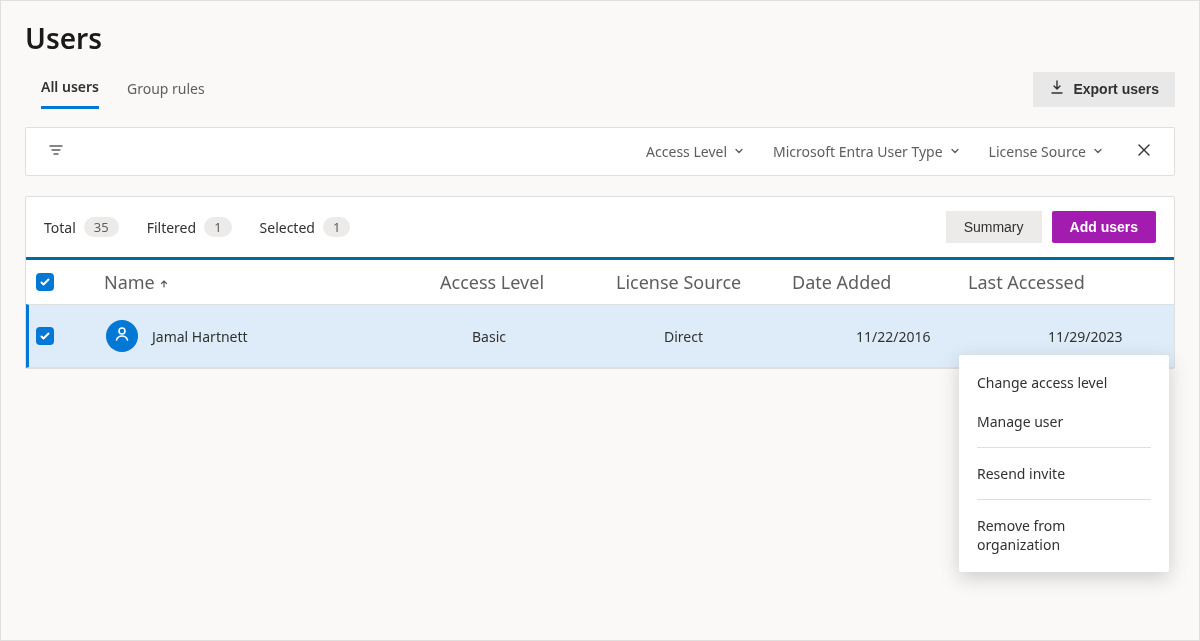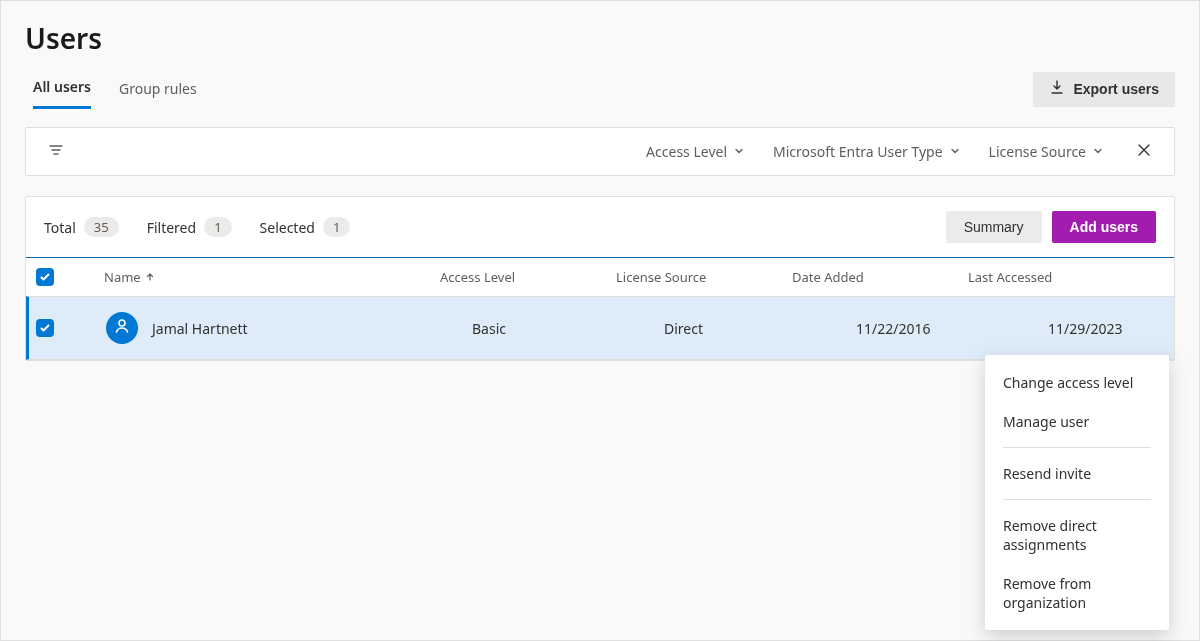--- a/index.html
+++ b/index.html
@@ -18,21 +18,21 @@
     }
     .page-title {
       font-size: 28px;
       font-weight: 600;
       padding: 18px 24px 0 24px;
       color: #1b1a19;
     }
     .tab-row {
       display: flex;
       align-items: center;
-      padding: 12px 24px 0 32px;
+      padding: 12px 24px 0 40px;
       border-bottom: none;
     }
     .tab {
       padding: 8px 0 10px 0;
       margin-right: 28px;
       cursor: pointer;
       color: #605e5c;
       font-size: 14px;
     }
     .tab.active {
@@ -132,22 +132,22 @@
       font-weight: 600;
       cursor: pointer;
       border-radius: 2px;
     }
     .table-header {
       display: grid;
       grid-template-columns: 54px 350px 176px 176px 176px 156px 40px;
       align-items: center;
       padding: 10px 8px 10px 10px;
       color: #605e5c;
-      font-size: 13px;
-      border-top: 1px solid #0369a1;
+      font-size: 18px;
+      border-top: 3px solid #0369a1;
     }
     .table-row {
       display: grid;
       grid-template-columns: 54px 350px 176px 176px 176px 156px 40px;
       align-items: center;
       padding: 12px 8px 12px 10px;
       border-top: 1px solid #e1dfdd;
       border-bottom: 1px solid #e1dfdd;
       gap: 16px;
     }
@@ -193,21 +193,21 @@
       border: 2px solid #e3331d;
       padding: 2px;
       display: inline-flex;
     }
     .context-menu {
       position: absolute;
       background: #fff;
       box-shadow: 0 6px 20px rgba(0,0,0,0.18);
       border-radius: 2px;
       padding: 8px 0;
-      width: 184px;
+      width: 210px;
       right: 30px;
       top: 354px;
     }
     .menu-item {
       padding: 10px 18px;
       cursor: pointer;
       color: #323130;
     }
     .menu-divider {
       height: 1px;
@@ -355,16 +355,15 @@
       </div>
     </div>
   </div>
 
   <div class="context-menu">
     <div class="menu-item">Change access level</div>
     <div class="menu-item">Manage user</div>
     <div class="menu-divider"></div>
     <div class="menu-item">Resend invite</div>
     <div class="menu-divider"></div>
-    <div class="menu-item">Remove direct assignments</div>
     <div class="menu-item">Remove from organization</div>
   </div>
 </div>
 
 </body></html>

